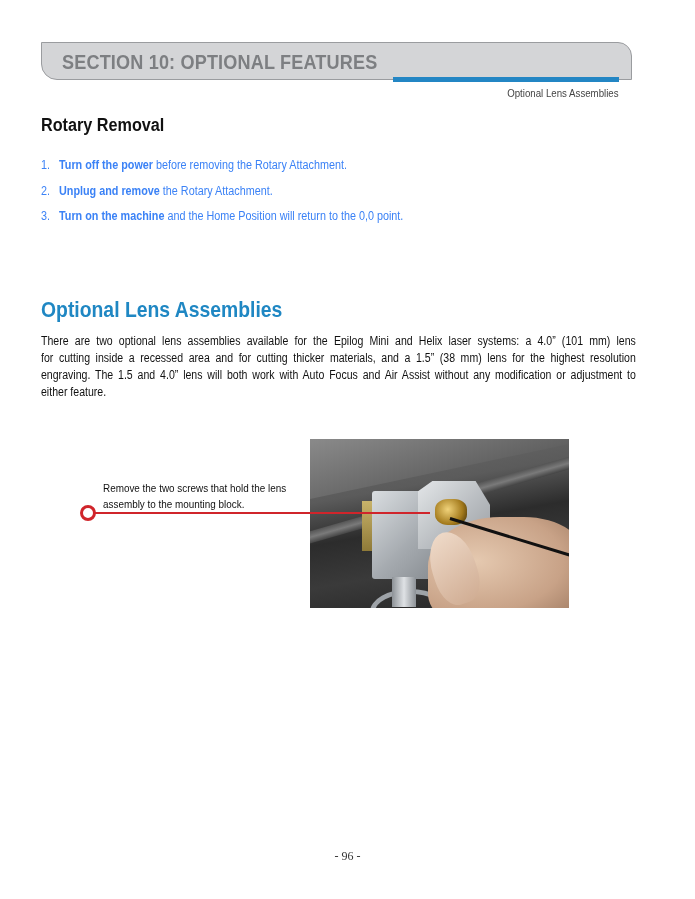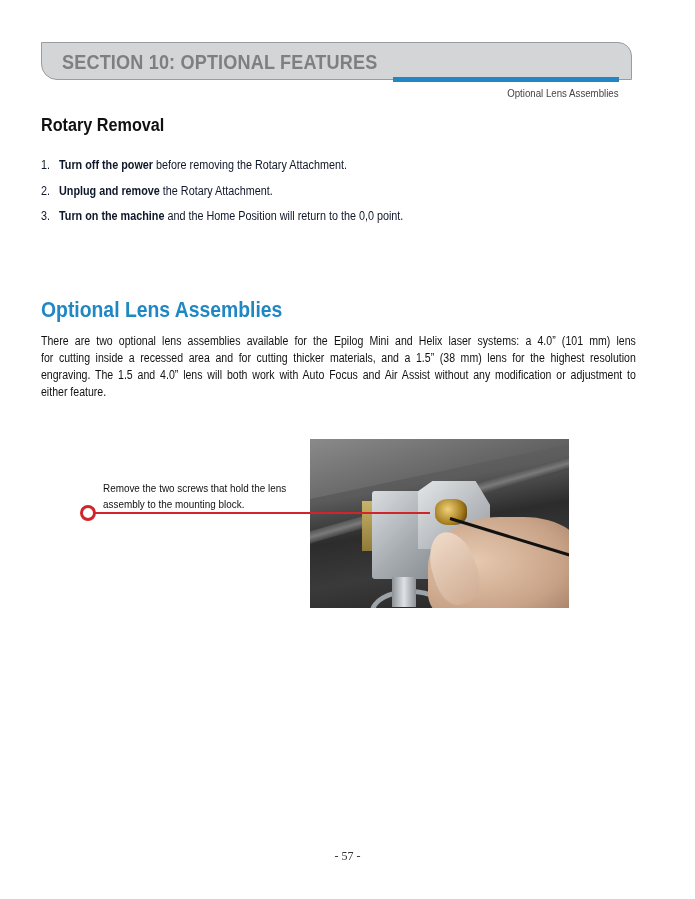--- a/index.html
+++ b/index.html
@@ -21,21 +21,21 @@
       position: absolute; left: 393px; top: 77px; width: 226px; height: 5px; background: #2386c4;
     }
     .header-sub {
       position: absolute; right: 76px; top: 87px; font-size: 11px; color: #444;
       transform: scaleX(0.88); transform-origin: right top; white-space: nowrap;
     }
     .h2-black {
       position: absolute; left: 41px; top: 115px; font-size: 18px; font-weight: bold; color: #111;
       transform: scaleX(0.9); transform-origin: left top; white-space: nowrap;
     }
-    .steps { position: absolute; left: 41px; top: 158px; font-size: 12px; color: #0f172a; }
+    .steps { position: absolute; left: 41px; top: 158px; font-size: 12px; color: #3b82f6; }
     .step { height: 25.5px; white-space: nowrap; transform: scaleX(0.9); transform-origin: left top; }
     .step .num { display: inline-block; width: 20px; }
     .step b { font-weight: bold; }
     .h2-blue {
       position: absolute; left: 41px; top: 297px; font-size: 22px; font-weight: bold; color: #1f87c3;
       transform: scaleX(0.88); transform-origin: left top; white-space: nowrap;
     }
     .para {
       position: absolute; left: 41px; top: 333px; width: 676px; font-size: 12px; line-height: 17px;
       color: #111; text-align: justify; transform: scaleX(0.88); transform-origin: left top;
@@ -129,13 +129,13 @@
   <div class="tool"></div>
 </div>
 
 <div class="callout-text">
   <div>Remove the two screws that hold the lens</div>
   <div>assembly to the mounting block.</div>
 </div>
 <div class="callout-line"></div>
 <div class="callout-dot"></div>
 
-<div class="page-num">-  57  -</div>
+<div class="page-num">-  96  -</div>
 
 </body></html>

